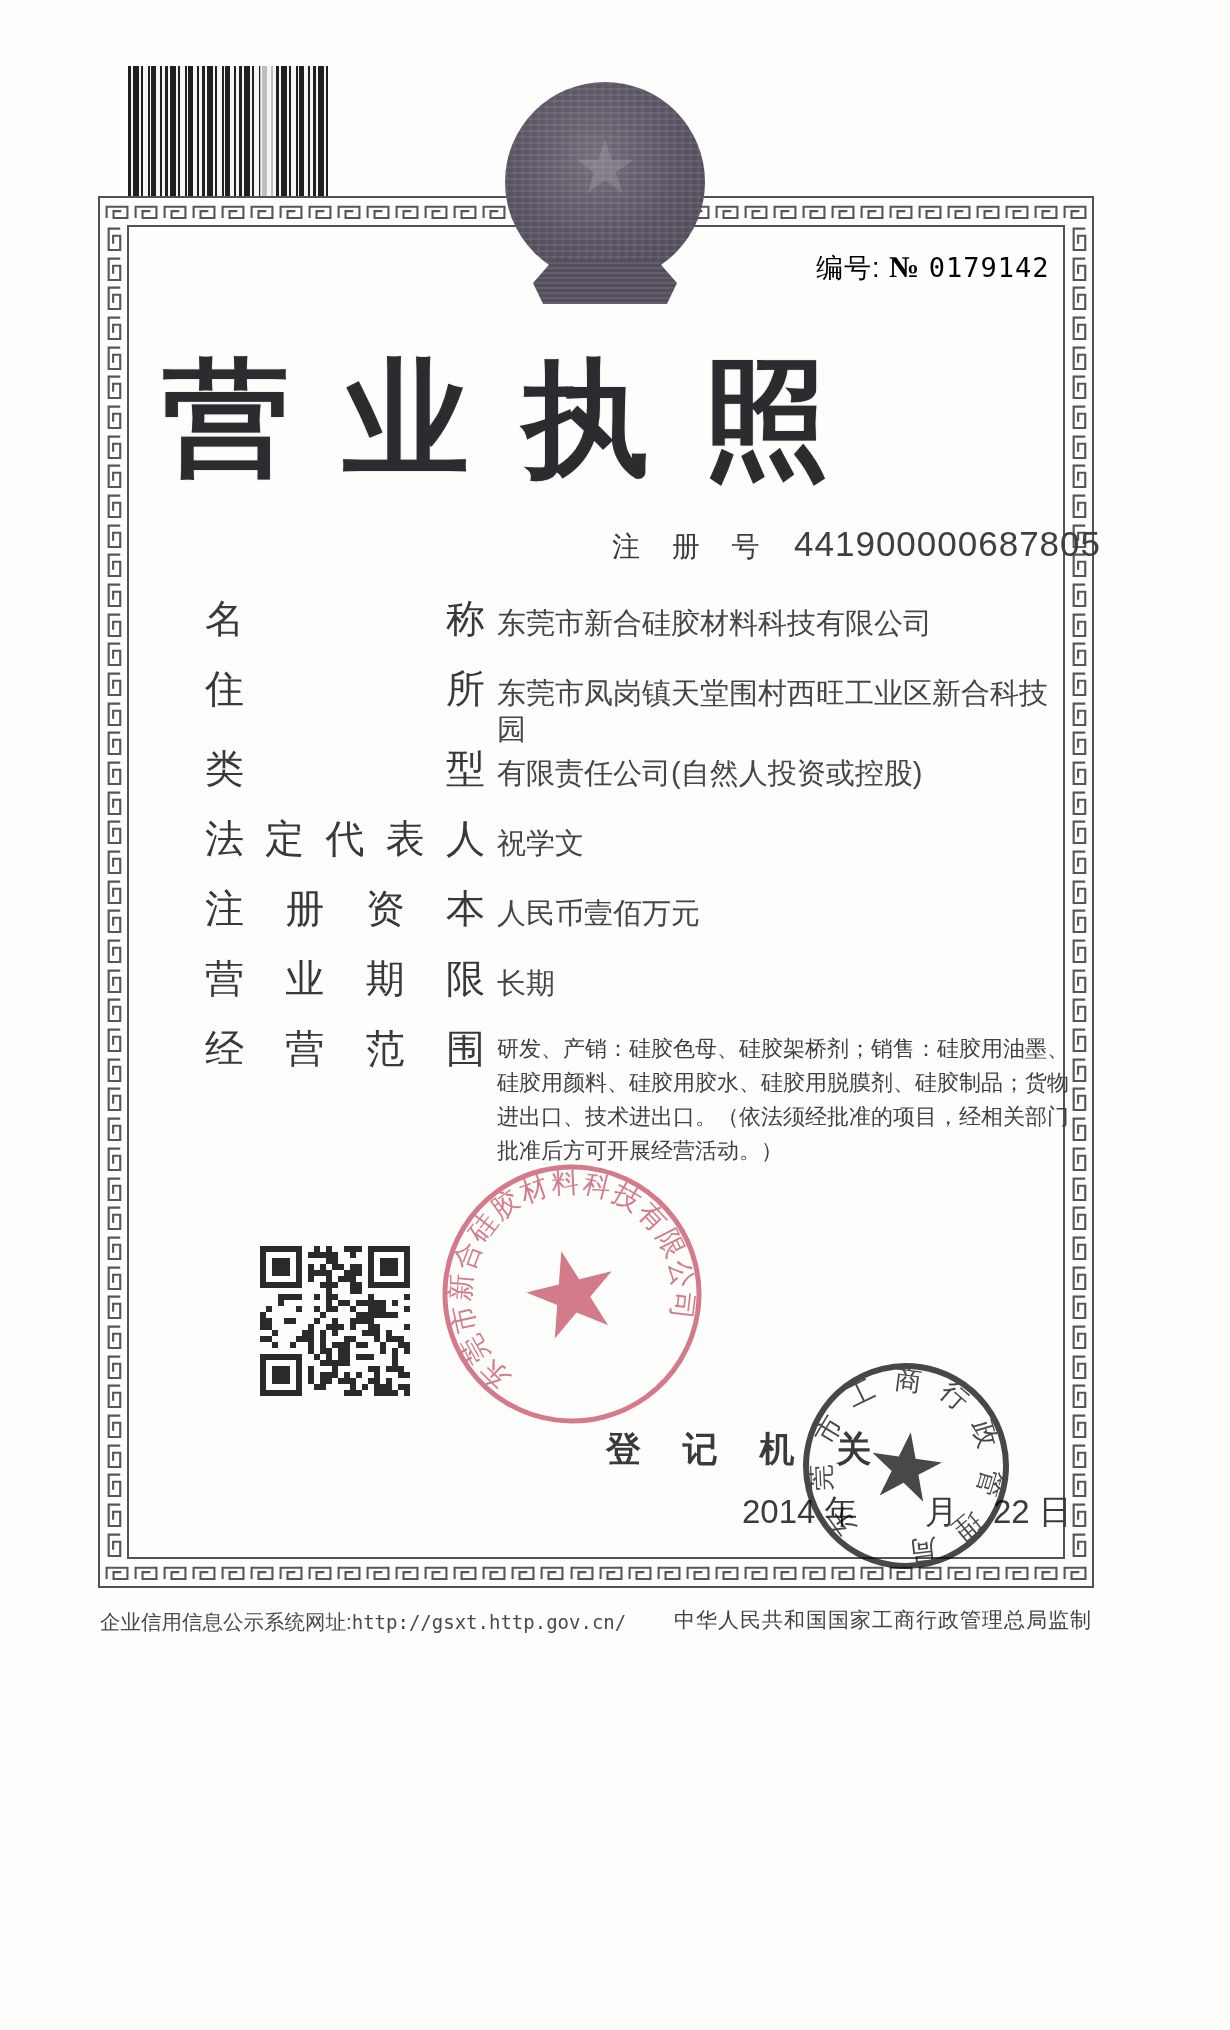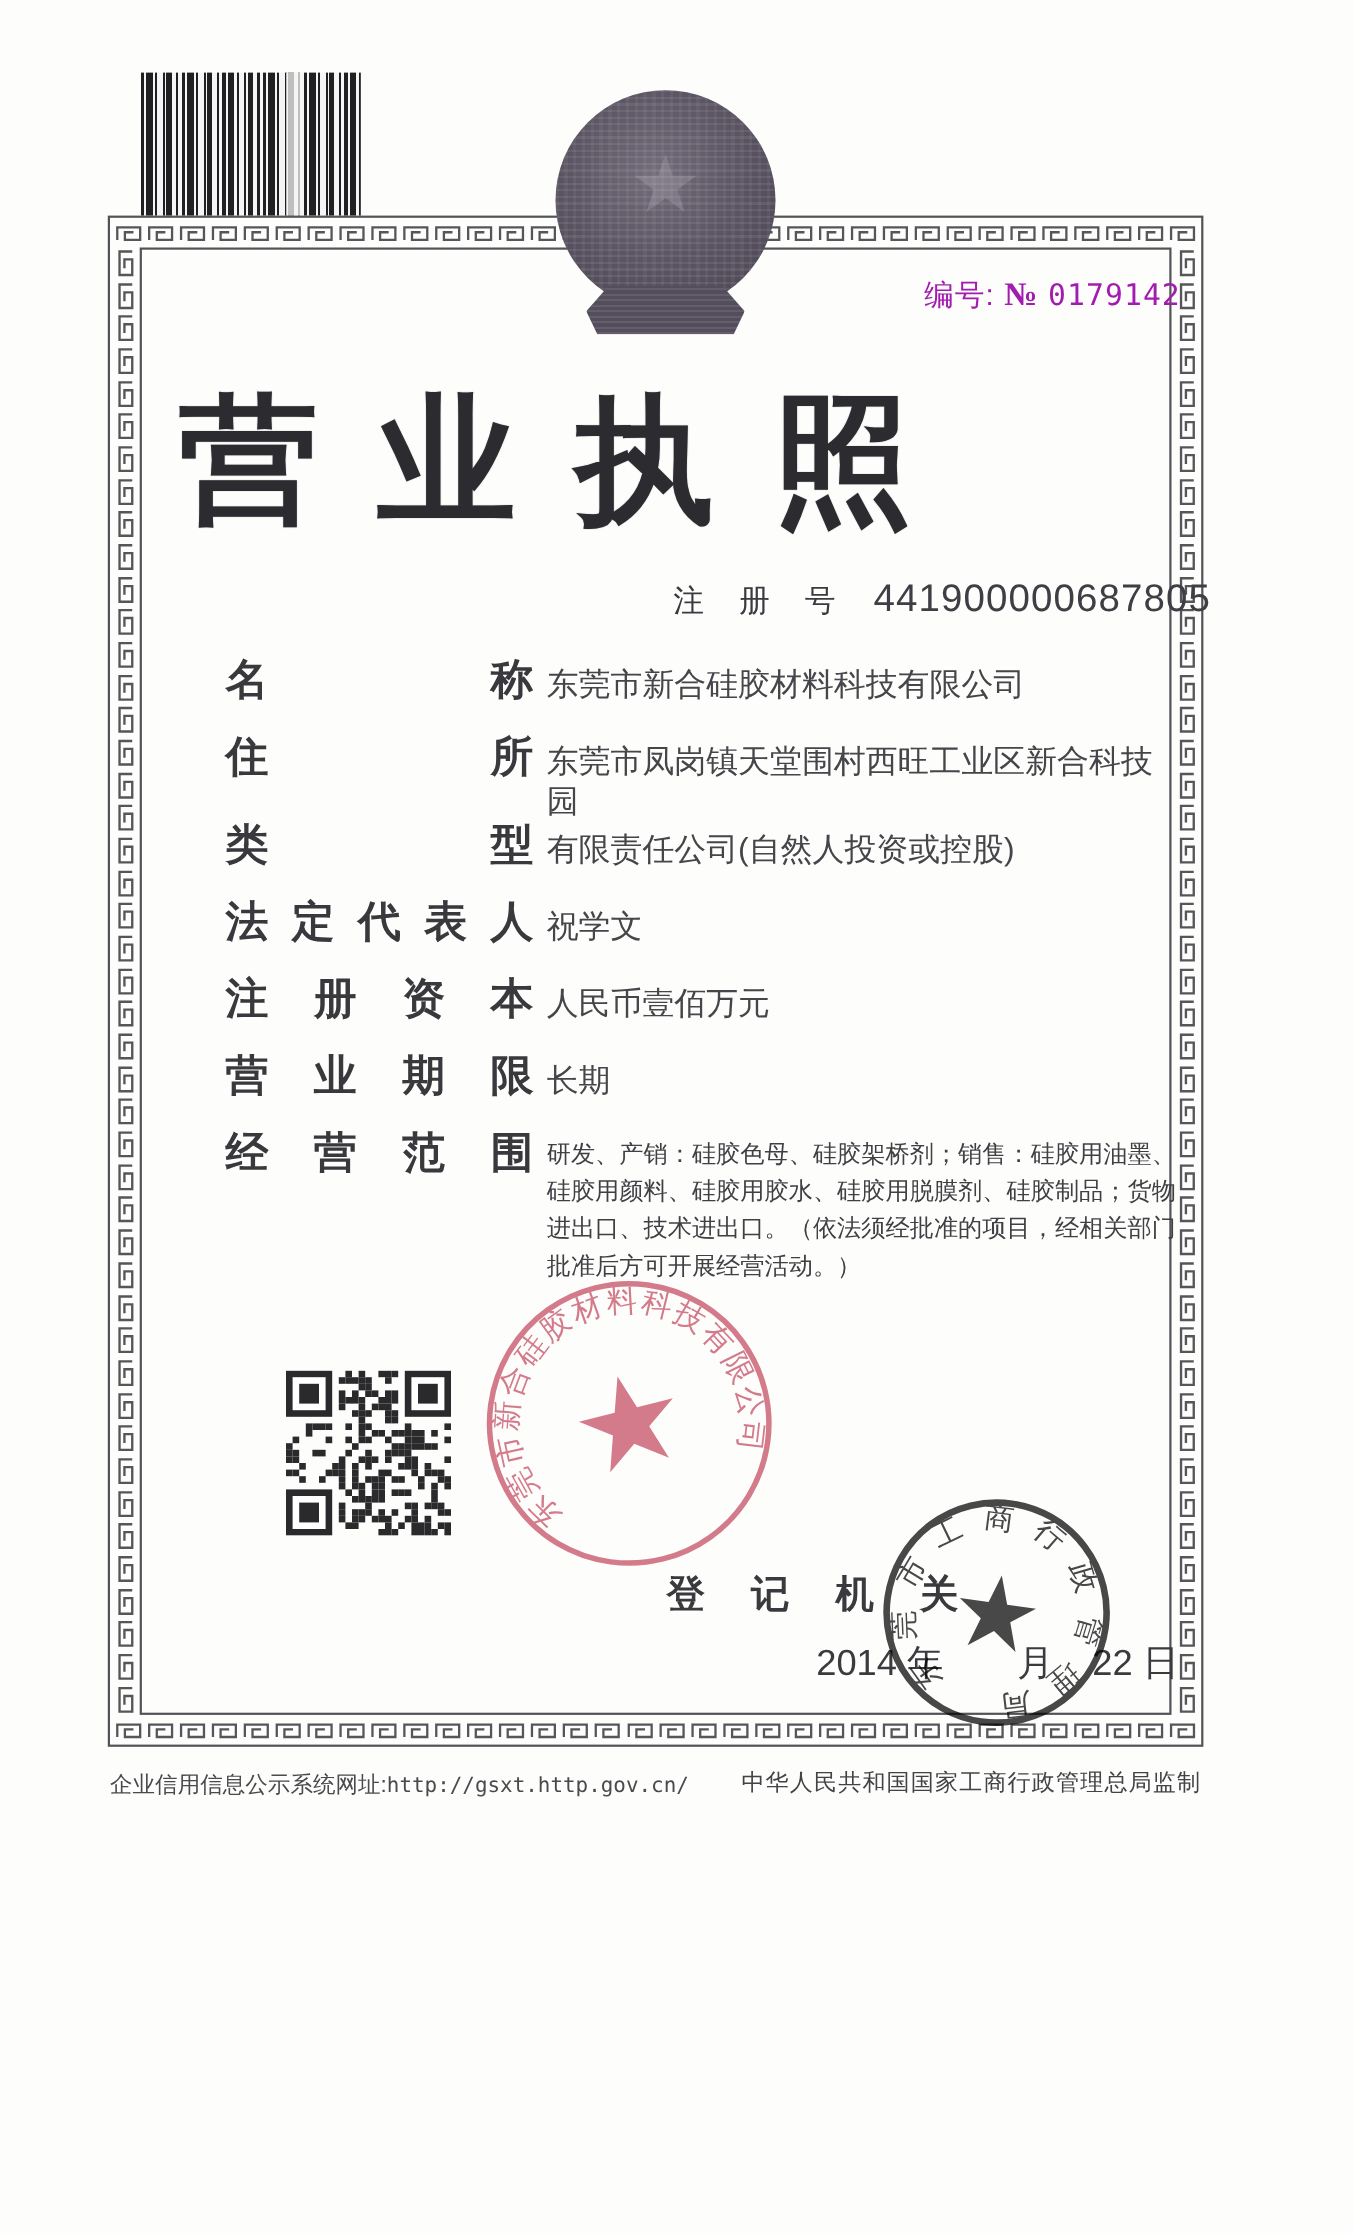--- a/index.html
+++ b/index.html
@@ -30,35 +30,35 @@
   .frame{position:absolute;left:98px;top:196px;width:996px;height:1392px;box-sizing:border-box;
     border:2.5px solid #535357;}
   .frame-inner{position:absolute;inset:27px;border:2.5px solid #535357;}
   .meander{position:absolute;display:flex;overflow:hidden;gap:3px;align-items:center;}
   .m-top{left:4px;right:4px;top:2px;height:23px;}
   .m-bottom{left:4px;right:4px;bottom:2px;height:23px;}
   .m-left{top:28px;bottom:28px;left:2px;width:23px;flex-direction:column;}
   .m-right{top:28px;bottom:28px;right:2px;width:23px;flex-direction:column;}
 
   
-  .serial{position:absolute;left:840px;top:250px;width:270px;font-size:27px;color:#a21caf;
+  .serial{position:absolute;left:816px;top:250px;width:270px;font-size:27px;color:#000000;
     letter-spacing:1px;white-space:nowrap;}
   .serial .no-sym{font-family:"Liberation Serif",serif;font-weight:bold;font-size:30px;}
   .serial .no-val{font-family:"DejaVu Sans Mono",monospace;font-size:27px;letter-spacing:1px;}
   .title{position:absolute;left:98px;top:336px;width:796px;text-align:center;
     font-size:126px;font-weight:bold;color:#2c2c30;letter-spacing:54px;text-indent:54px;
     text-shadow:0 0 1px rgba(60,60,60,.6);}
   .regline{position:absolute;left:612px;top:524px;white-space:nowrap;}
   .regline .reg-label{font-size:28px;color:#3a3a40;letter-spacing:12px;margin-right:18px;}
   .regline .reg-num{font-family:Liberation Sans, sans-serif;font-size:35px;color:#3e3e44;letter-spacing:1px;}
 
   
   .fields{position:absolute;left:205px;top:598px;width:866px;}
   .row{display:flex;align-items:flex-start;min-height:70px;}
-  .f-label{width:280px;flex:0 0 280px;font-size:39px;font-weight:700;color:#38383d;
+  .f-label{width:280px;flex:0 0 280px;font-size:39px;font-weight:400;color:#38383d;
     text-align:justify;text-align-last:justify;line-height:1.1;margin-right:12px;}
   .f-value{flex:1;font-size:29px;color:#45454a;padding-top:7px;line-height:1.25;}
   .row-scope .f-value{font-size:22px;line-height:1.55;padding-top:4px;color:#3f3f44;}
 
   
   .qr{position:absolute;left:260px;top:1246px;width:150px;height:150px;}
 
   
   .seal-red{position:absolute;left:436px;top:1158px;width:272px;height:272px;
     transform:rotate(-14deg);opacity:.82;mix-blend-mode:multiply;z-index:5;}

